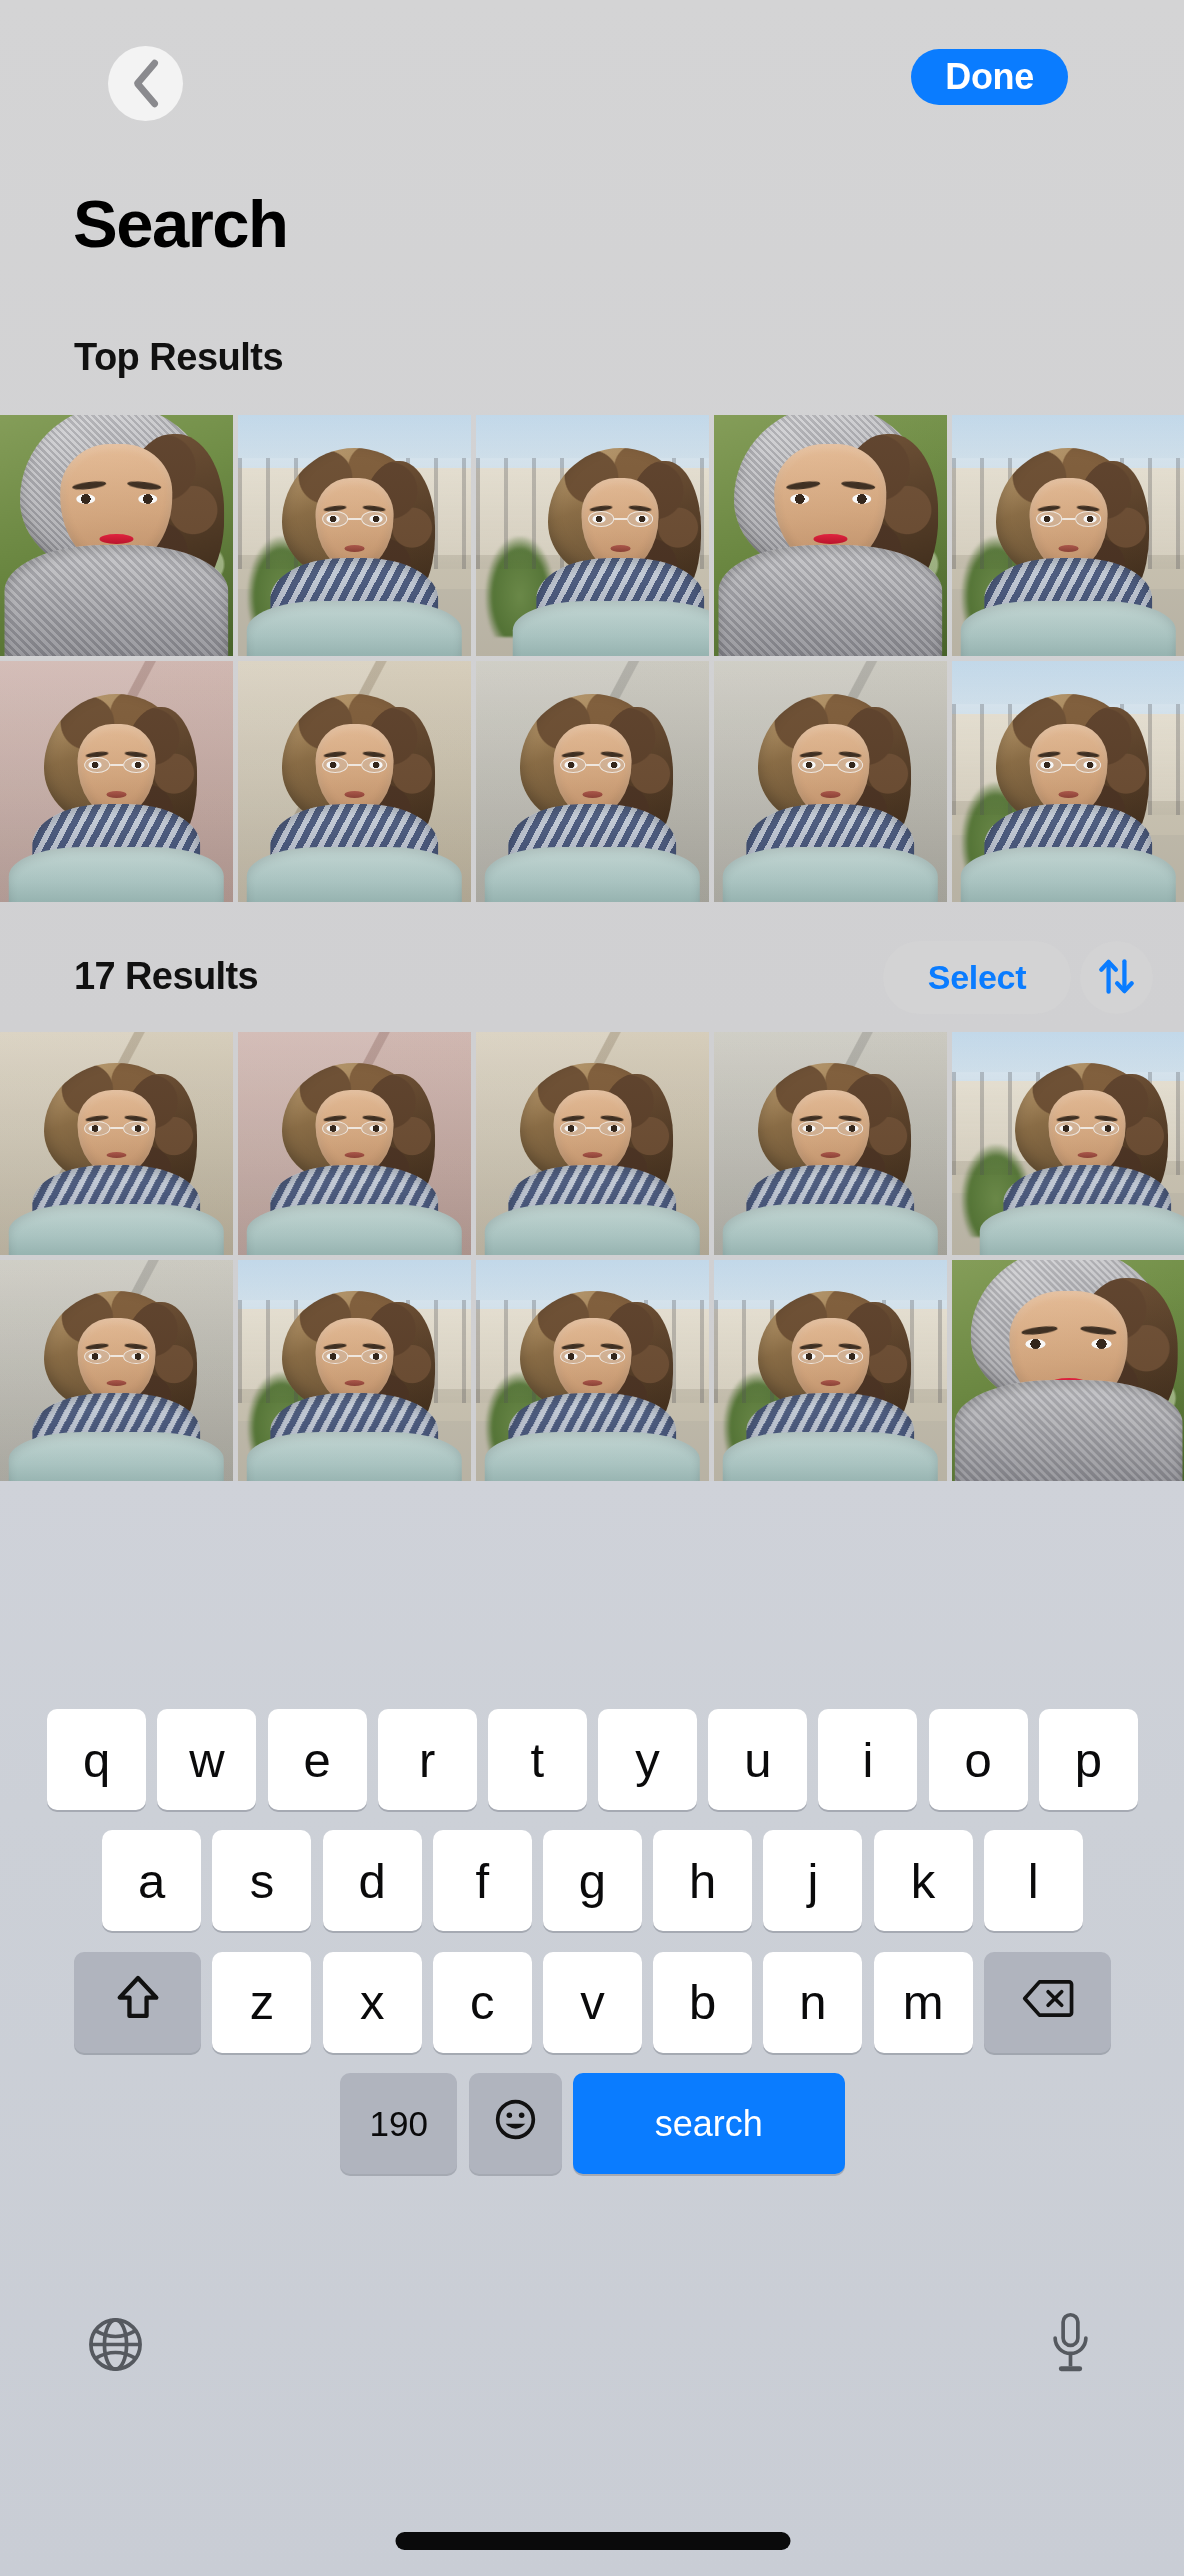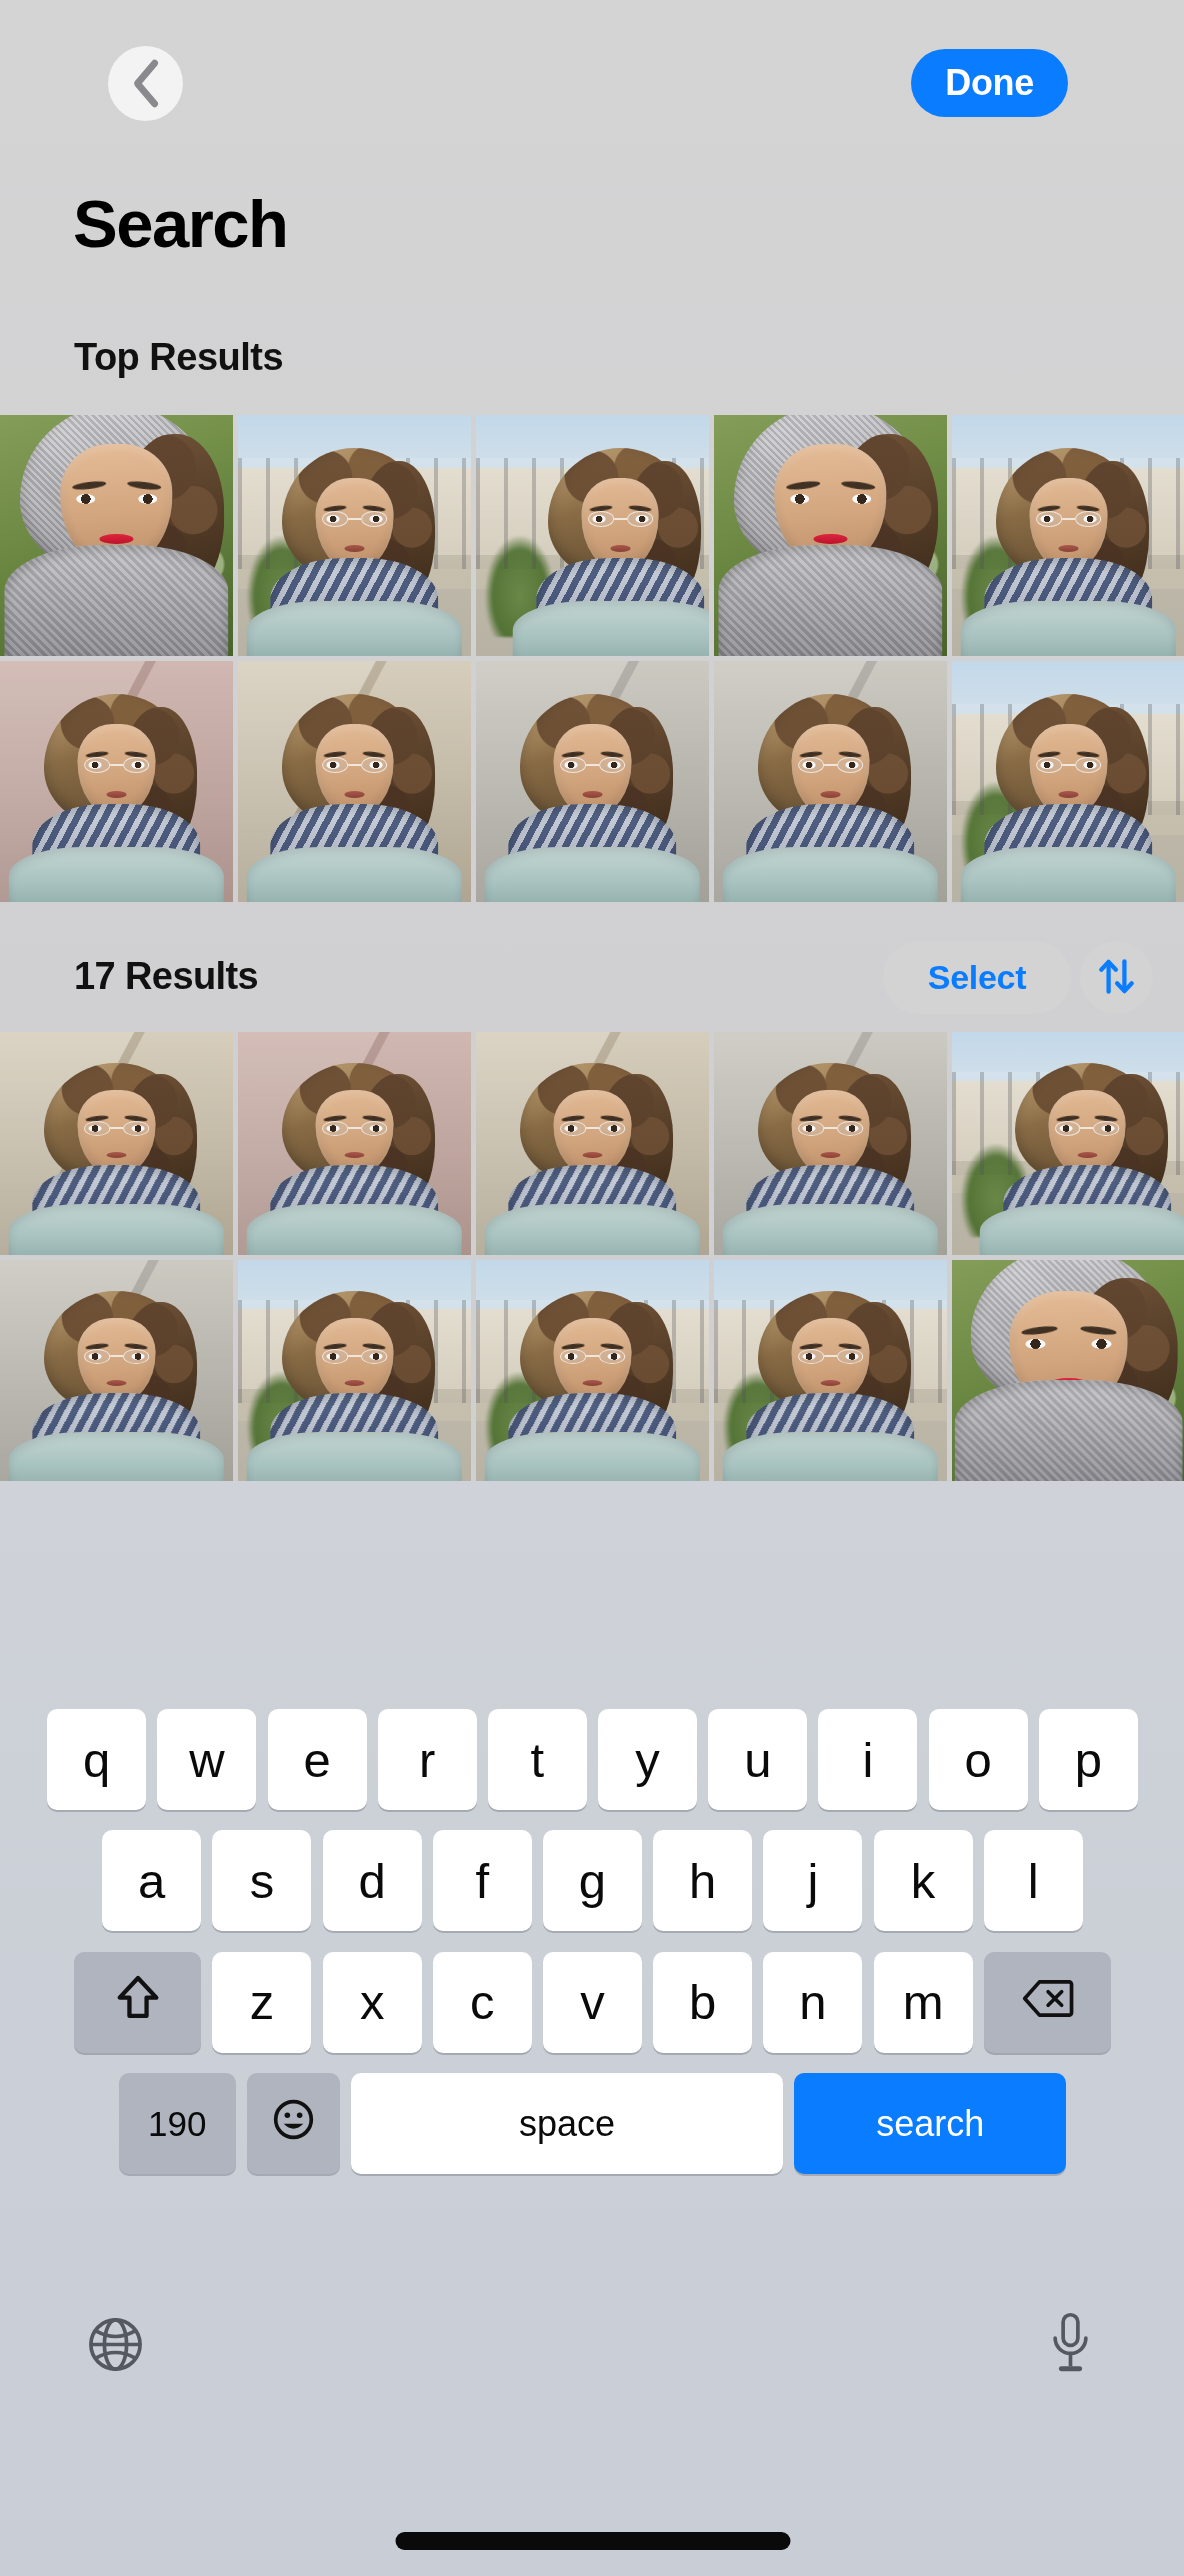--- a/index.html
+++ b/index.html
@@ -21,21 +21,21 @@
   }
   .back-btn {
     position: absolute; left: 108px; top: 46px;
     width: 75px; height: 75px; border-radius: 50%;
     background: rgba(245,245,245,0.92);
     display: flex; align-items: center; justify-content: center;
   }
   .back-btn svg { display:block; }
   .done-btn {
     position: absolute; right: 117px; top: 49px;
-    height: 68px; padding: 0 34px;
+    height: 56px; padding: 0 34px;
     border-radius: 34px;
     background: #0a7cff;
     color: #fff;
     font-size: 36px; font-weight: bold;
     display: flex; align-items: center; justify-content: center;
     letter-spacing: -0.3px;
   }
   .page-title {
     position: absolute; left: 73px; top: 185px;
     font-size: 67px; font-weight: bold; color: #000;
@@ -876,21 +876,20 @@
         <div class="key emoji">
           <span>
             <svg width="43" height="43" viewBox="0 0 70 70">
               <circle cx="35" cy="35" r="29" fill="none" stroke="#111" stroke-width="6"></circle>
               <circle cx="25" cy="28" r="4.5" fill="#111"></circle>
               <circle cx="45" cy="28" r="4.5" fill="#111"></circle>
               <path d="M19 42 Q35 58 51 42 Z" fill="#111"></path>
             </svg>
           </span>
         </div>
-        <div class="key space">space</div>
         <div class="key go">search</div>
       </div>
     </div>
 
     <div class="kb-bottom">
       <div class="globe-btn">
         <span>
           <svg width="59" height="59" viewBox="0 0 96 96">
             <circle cx="48" cy="48" r="40" fill="none" stroke="#55595f" stroke-width="6"></circle>
             <ellipse cx="48" cy="48" rx="18" ry="40" fill="none" stroke="#55595f" stroke-width="6"></ellipse>

